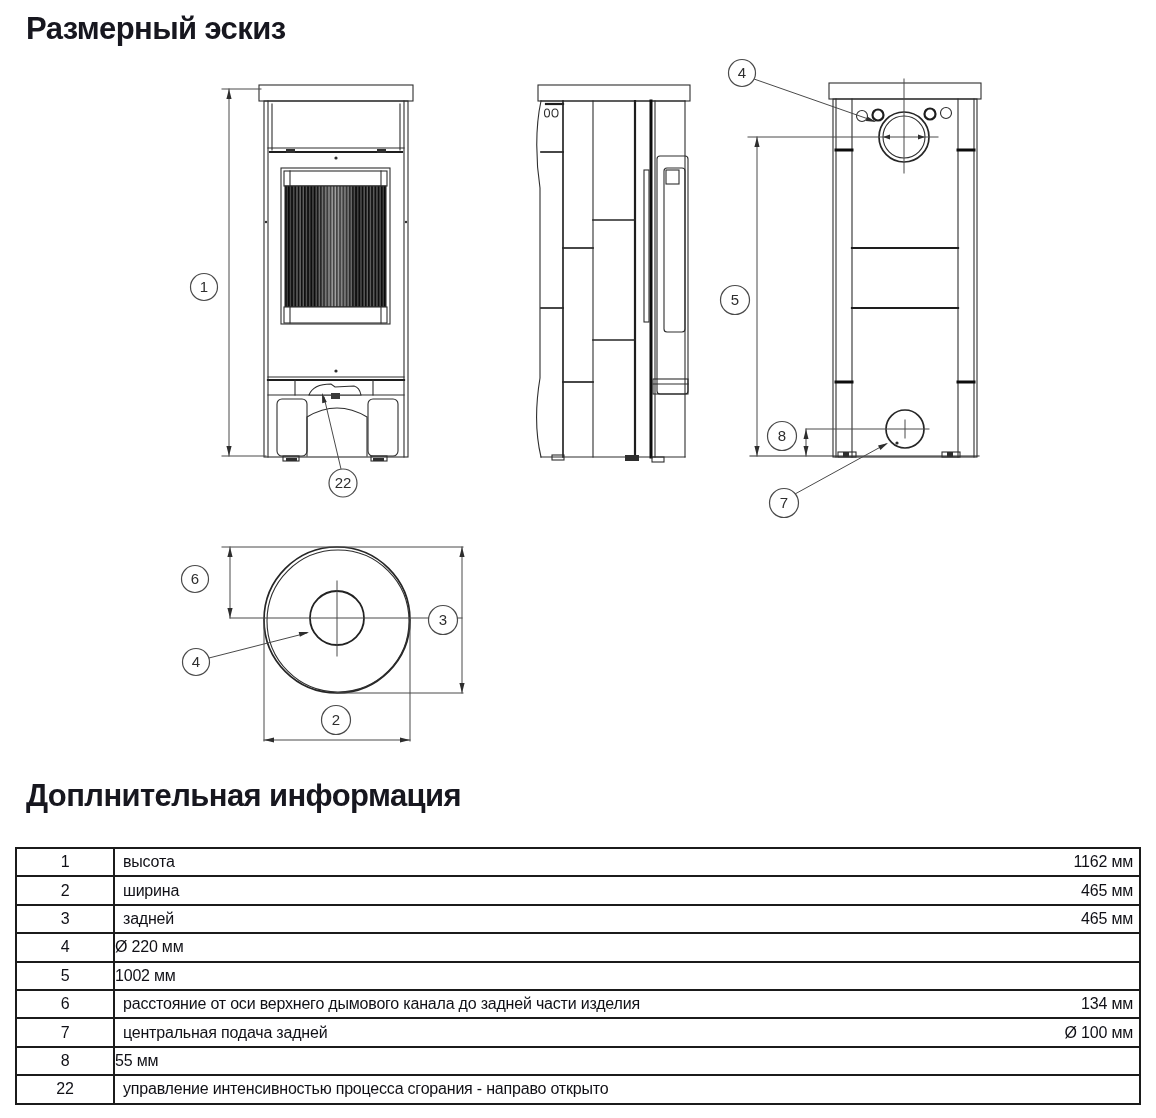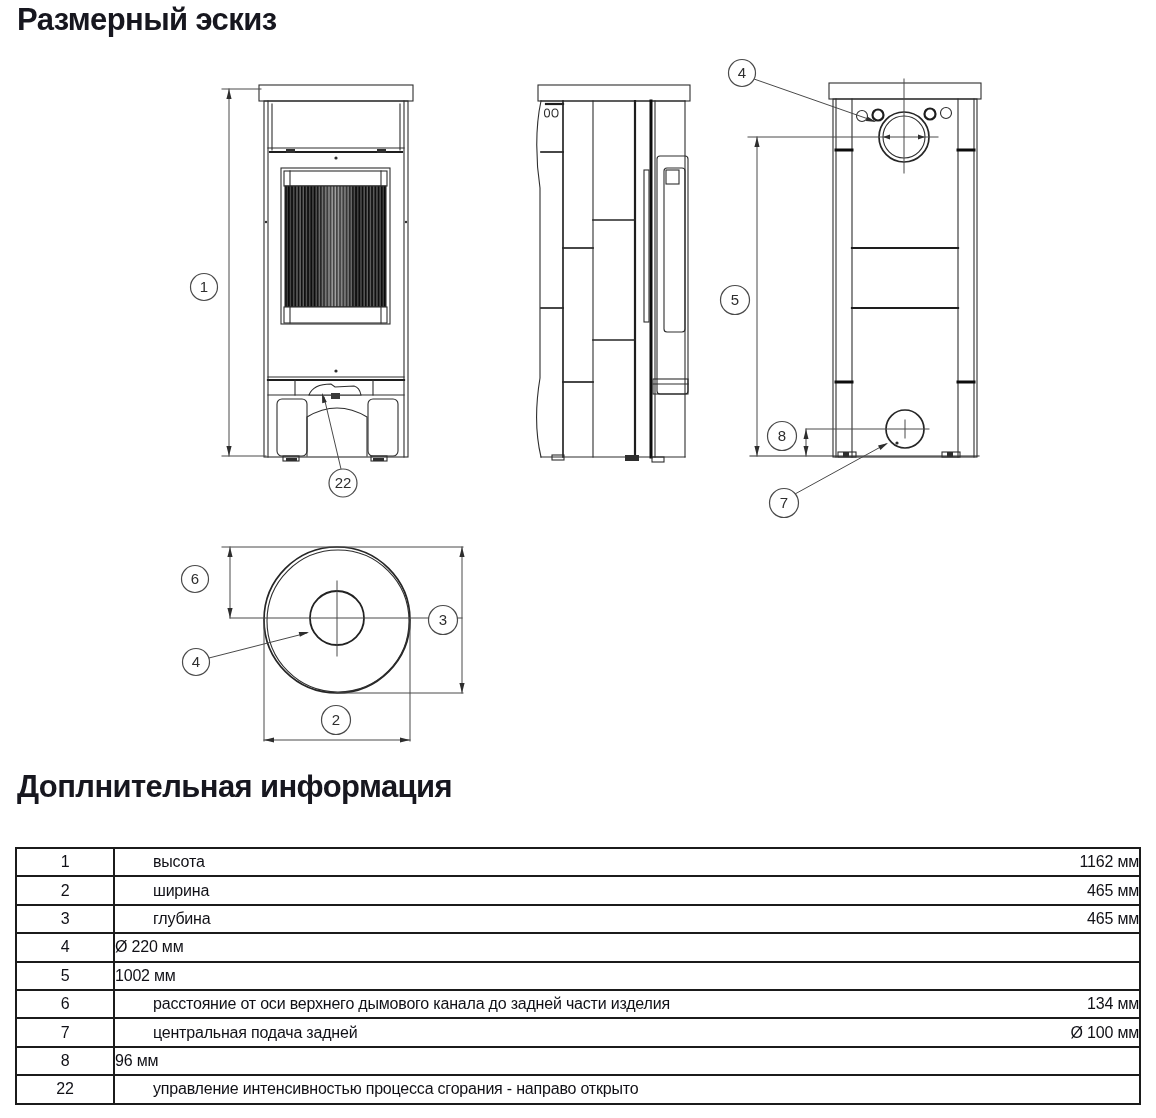--- a/index.html
+++ b/index.html
@@ -1,21 +1,21 @@
 <!DOCTYPE html>
 <html><head>
 <meta charset="utf-8">
 <style>
   html,body { margin:0; padding:0; background:#ffffff; }
   .page {
     position:relative; width:1156px; height:1118px; background:#fff;
     font-family:"Liberation Sans", sans-serif; overflow:hidden;
   }
   .h-title {
-    position:absolute; margin:0; color:#17171f; font-weight:700;
+    position:absolute; margin:9px; color:#17171f; font-weight:700;
     font-size:31px; letter-spacing:-0.6px; line-height:1.15;
   }
   .h1 { left:17px; top:2px; }
   .h2 { left:17px; top:769px;text-align:center; }
   svg.drawing { position:absolute; left:0; top:0; }
 
   
   .ln   { stroke:#2e2e2e; stroke-width:1.1; fill:none; stroke-linecap:square; }
   .ln15 { stroke:#262626; stroke-width:1.7; fill:none; stroke-linecap:square; }
   .ln2  { stroke:#1e1e1e; stroke-width:2.2; fill:none; stroke-linecap:square; }
@@ -34,22 +34,22 @@
   .t-row {
     display:flex; align-items:stretch; height:26.4px;
     border-bottom:2px solid #1b1b1b; font-size:16px; color:#101016;
     letter-spacing:-0.2px;
   }
   .t-row:last-child { border-bottom:none; }
   .t-num {
     width:96px; border-right:2px solid #1b1b1b; flex:none;
     display:flex; align-items:center; justify-content:center;
   }
-  .t-desc { flex:1; display:flex; align-items:center; padding-left:8px;margin-left:30px; }
-  .t-val  { flex:none; display:flex; align-items:center; white-space:nowrap; }
+  .t-desc { flex:1; display:flex; align-items:center; padding-left:8px; }
+  .t-val  { flex:none; display:flex; align-items:center; padding-right:6px; white-space:nowrap; }
 </style>
 </head>
 <body>
 
 <div class="page">
 
   <h1 class="h-title h1">Размерный эскиз</h1>
 
   <svg class="drawing" width="1156" height="796" viewBox="0 0 1156 796">
     <defs>
@@ -283,21 +283,21 @@
         <div class="t-desc">высота</div>
         <div class="t-val">1162 мм</div>
       </div>
       <div class="t-row">
         <div class="t-num">2</div>
         <div class="t-desc">ширина</div>
         <div class="t-val">465 мм</div>
       </div>
       <div class="t-row">
         <div class="t-num">3</div>
-        <div class="t-desc">глубина</div>
+        <div class="t-desc">задней</div>
         <div class="t-val">465 мм</div>
       </div>
       <div class="t-row">
         <div class="t-num">4</div>
         <div class="t-val">Ø 220 мм</div>
       </div>
       <div class="t-row">
         <div class="t-num">5</div>
         <div class="t-val">1002 мм</div>
       </div>
@@ -306,21 +306,21 @@
         <div class="t-desc">расстояние от оси верхнего дымового канала до задней части изделия</div>
         <div class="t-val">134 мм</div>
       </div>
       <div class="t-row">
         <div class="t-num">7</div>
         <div class="t-desc">центральная подача задней</div>
         <div class="t-val">Ø 100 мм</div>
       </div>
       <div class="t-row">
         <div class="t-num">8</div>
-        <div class="t-val">96 мм</div>
+        <div class="t-val">55 мм</div>
       </div>
       <div class="t-row">
         <div class="t-num">22</div>
         <div class="t-desc">управление интенсивностью процесса сгорания - направо открыто</div>
         <div class="t-val"></div>
       </div>
     </div>
 
 </div>
 

